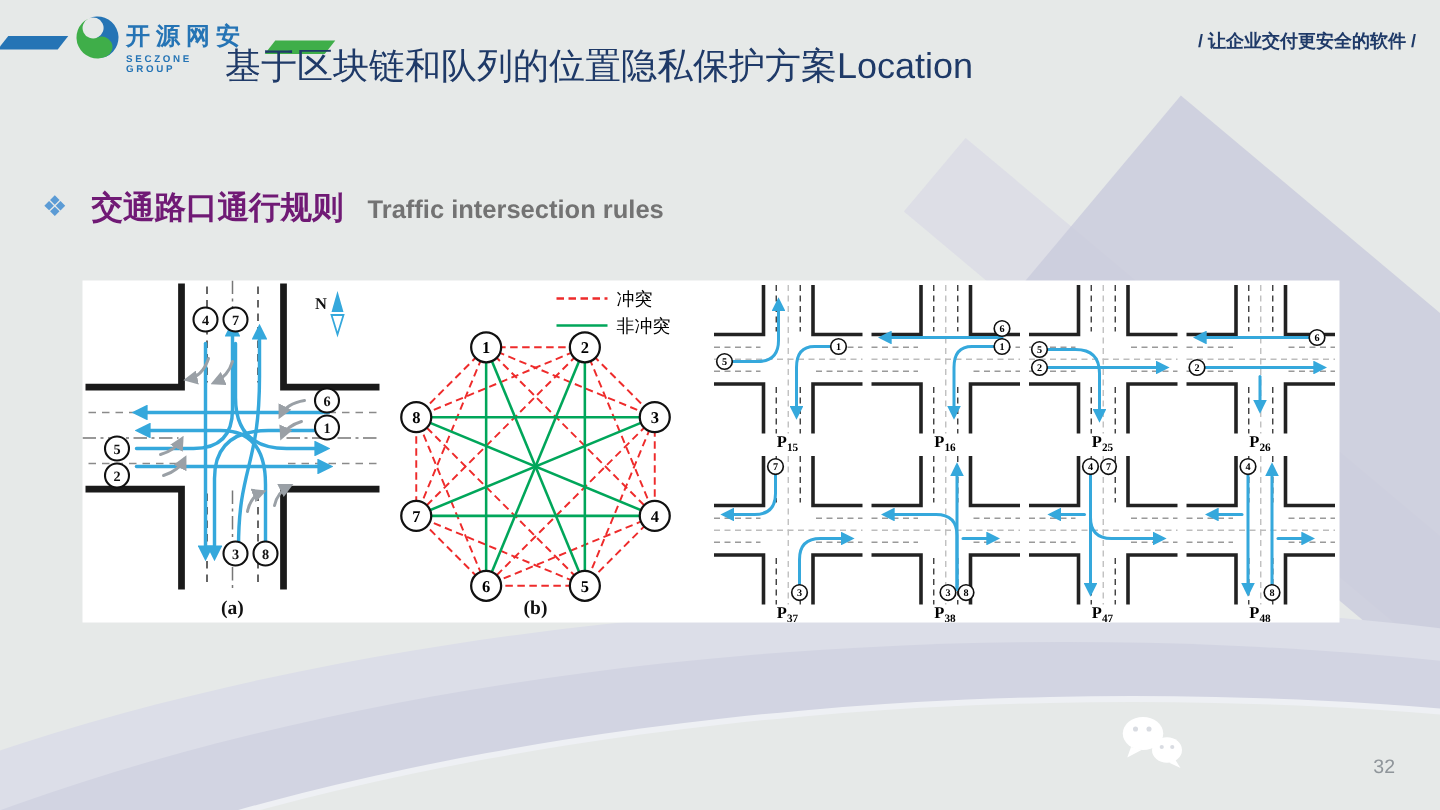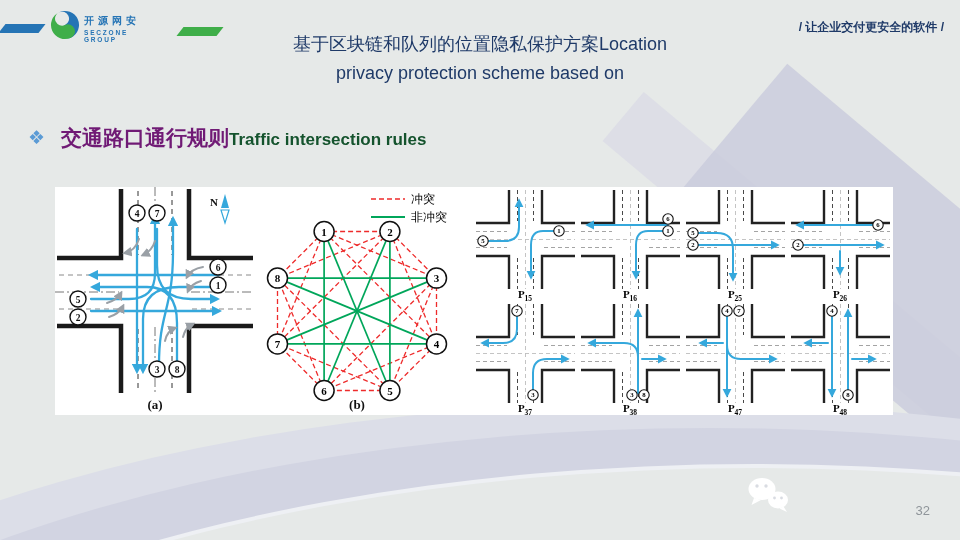--- a/index.html
+++ b/index.html
@@ -14,33 +14,33 @@
   .sw2{position:absolute;left:-390px;top:428px;width:2200px;height:950px;border-radius:50%;background:#d2d4e2;}
   .sw3{position:absolute;left:-370px;top:468px;width:2250px;height:1000px;border-radius:50%;background:#e6e9e8;box-shadow:0 -4px 0 #eef0f4;}
 
   
   .logo-wrap{position:absolute;left:0;top:6px;height:48px;}
   .pg{position:absolute;height:9px;width:40px;transform:skewX(-38deg);}
   .pg.blue{left:2px;top:18px;background:#2574b5;}
   .pg.green{left:180px;top:21px;background:#3fae49;}
   .logo-mark{position:absolute;left:50px;top:4px;}
   .logo-text{position:absolute;left:84px;top:8px;color:#2574b5;}
-  .logo-cn{font-size:10px;font-weight:bold;letter-spacing:4px;white-space:nowrap;}
+  .logo-cn{font-size:16px;font-weight:bold;letter-spacing:4px;white-space:nowrap;}
   .logo-en{font-size:6.5px;font-weight:bold;letter-spacing:1.8px;margin-top:1px;}
   .tagline{position:absolute;right:16px;top:19px;font-size:12px;font-weight:bold;color:#1f3a68;}
 
   
-  .title{position:absolute;left:50%;transform:translateX(-50%);top:30px;width:660px;text-align:center;
-         color:#1f3a68;font-size:18px;line-height:29px;font-weight:500;}
+  .title{position:absolute;left:50%;transform:translateX(-50%);top:30px;width:660px;
+         color:#1f3a68;font-size:24px;line-height:29px;font-weight:500;}
 
   
   .bullet-row{position:absolute;left:28px;top:124px;display:flex;align-items:baseline;}
   .bullet-icon{font-size:19px;color:#5b9bd5;margin-right:16px;position:relative;top:-1px;}
   .bullet-cn{font-family:"Liberation Serif",serif;font-size:21px;font-weight:600;color:#701a75;}
-  .bullet-en{font-size:17px;font-weight:bold;color:#14532d;}
+  .bullet-en{font-size:17px;font-weight:bold;color:#737373;margin-left:16px;}
 
   
   .figure-panel{position:absolute;left:55px;top:187px;width:838px;height:228px;background:#ffffff;display:flex;}
   .figA{width:200px;height:228px;}
   .figB{width:218px;height:228px;}
   .grid{width:420px;height:172px;display:grid;grid-template-columns:repeat(4,105px);grid-template-rows:repeat(2,114px);}
   .figure-panel svg text{font-family:"Liberation Serif",serif;}
 
   .road{fill:none;stroke:#1a1a1a;stroke-width:4.5;}
   .laneV{fill:none;stroke:#333;stroke-width:1;stroke-dasharray:5 4;}
@@ -81,21 +81,20 @@
     <div class="logo-text">
       <div class="logo-cn">开源网安</div>
       <div class="logo-en">SECZONE GROUP</div>
     </div>
     <div class="pg green"></div>
   </div>
   <div class="tagline">/ 让企业交付更安全的软件 /</div>
 
   <h1 class="title" style="margin:0">
     <div>基于区块链和队列的位置隐私保护方案Location</div>
-    <div>privacy protection scheme based on</div>
   </h1>
 
   <div class="bullet-row">
     <span class="bullet-icon">❖</span>
     <span class="bullet-cn">交通路口通行规则</span>
       <span class="bullet-en">Traffic intersection rules</span>
   </div>
 
   <div class="figure-panel">
 

